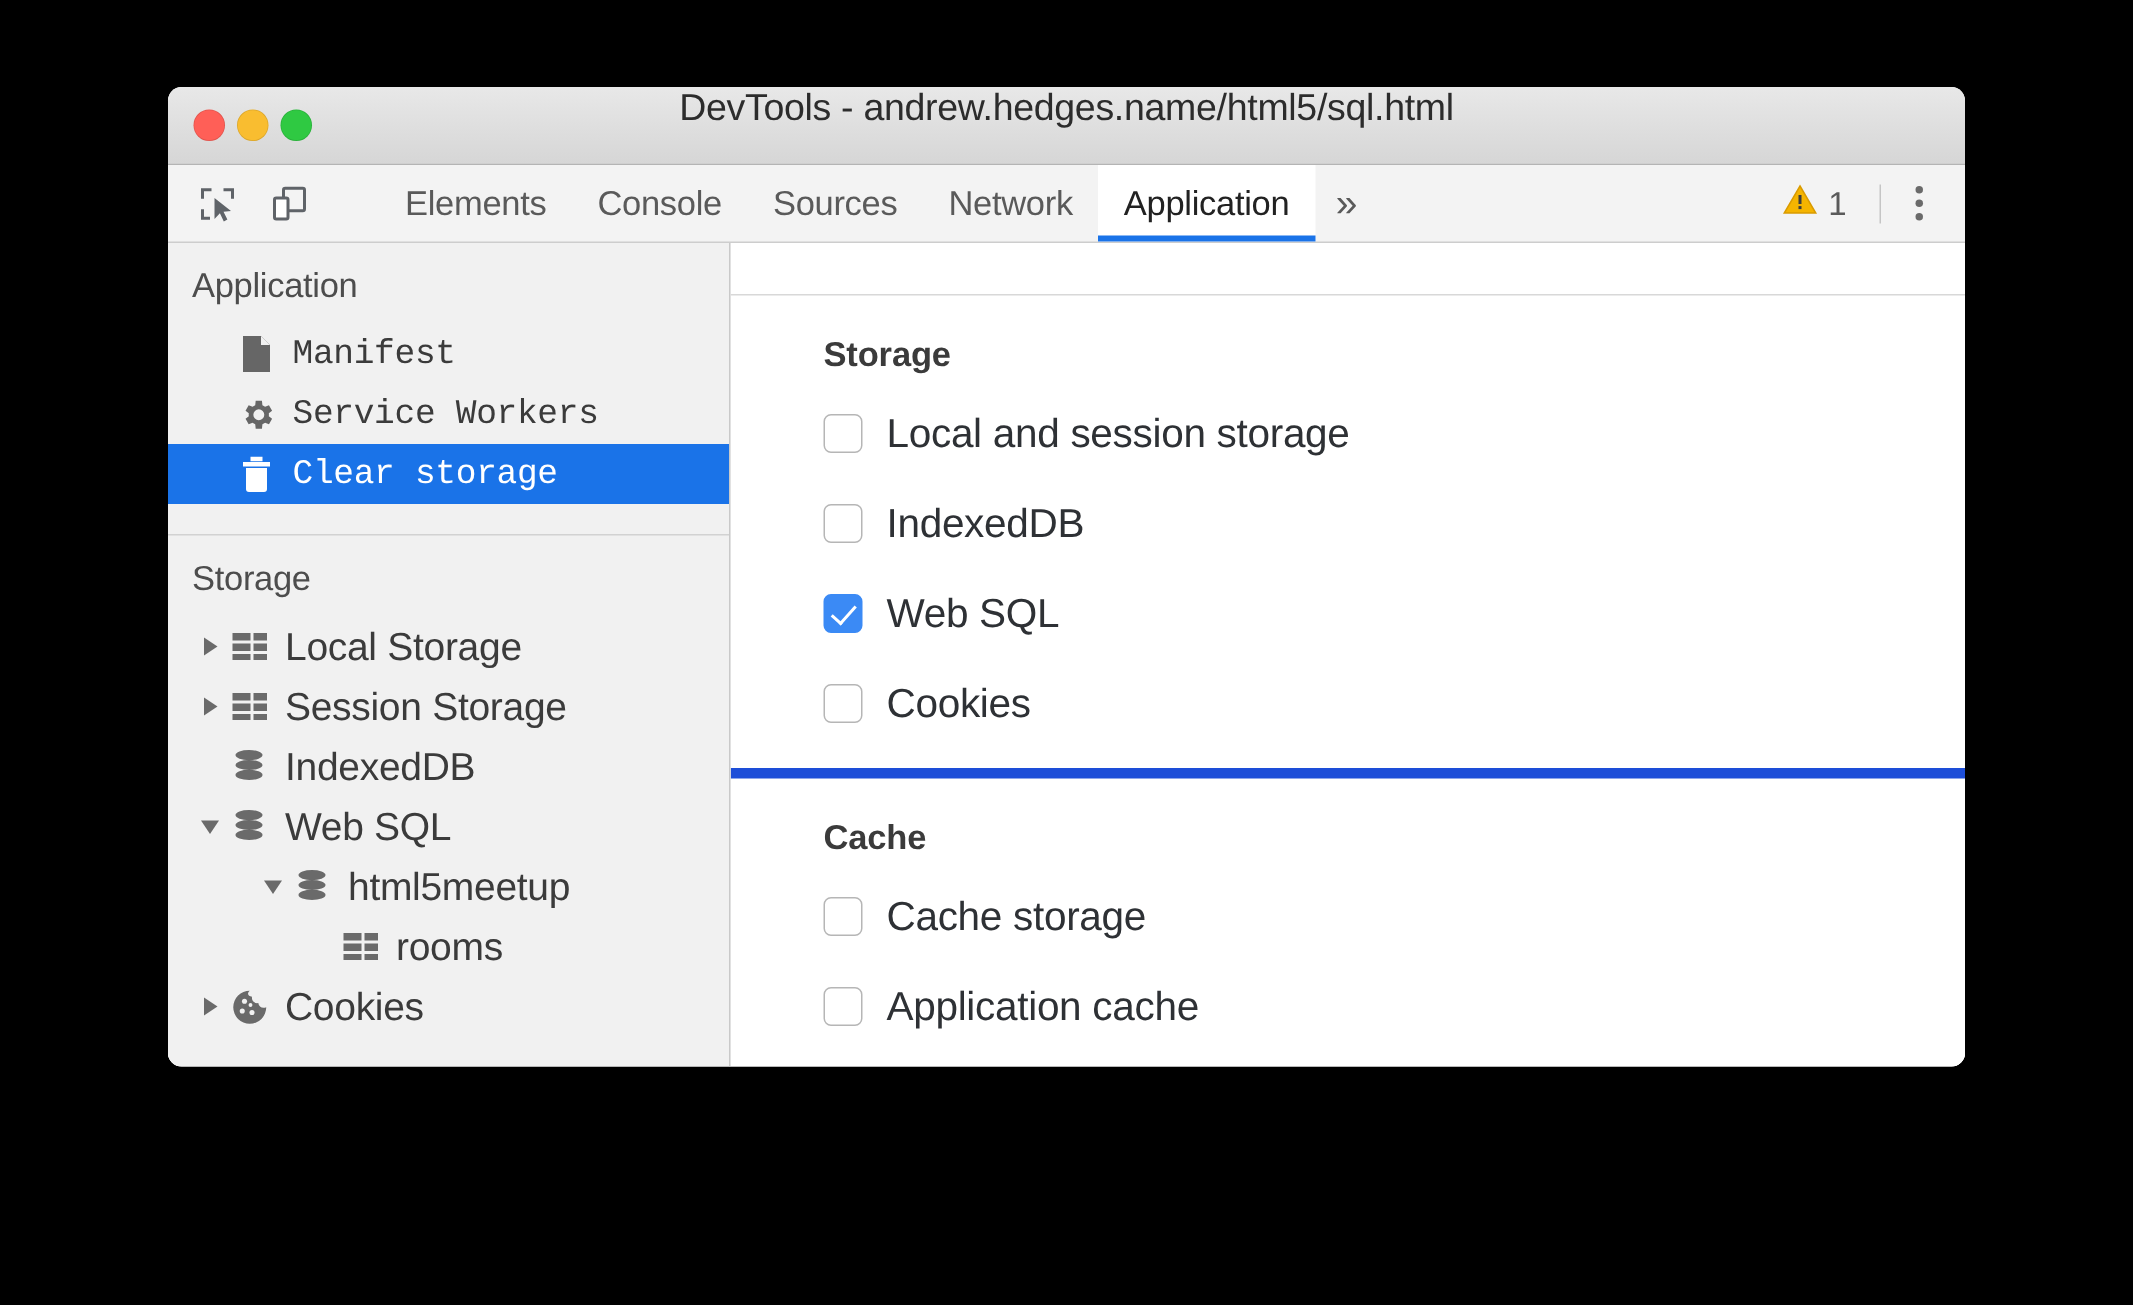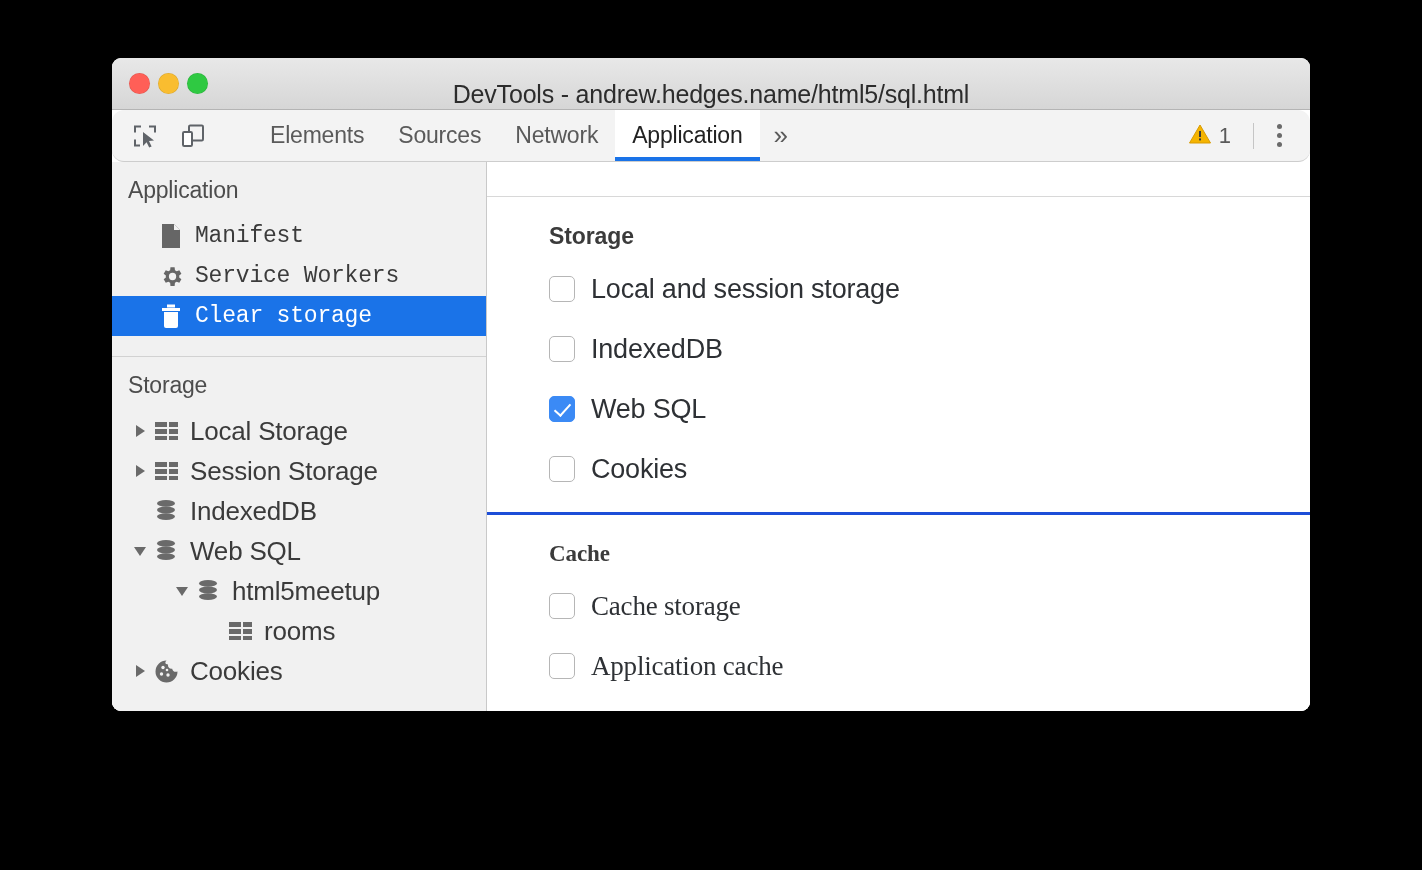--- a/index.html
+++ b/index.html
@@ -26,21 +26,21 @@
     box-shadow: 0 0 0 0.5px rgba(0,0,0,0.35);
   }
 
   
   #titlebar {
     height: 52px;
     background: linear-gradient(to bottom, #e8e8e8 0%, #d6d6d6 100%);
     border-bottom: 1px solid #b4b4b4;
     position: relative;
     display: flex;
-    align-items: flex-end;
+    align-items: flex-start;
   }
   .traffic-lights {
     position: absolute;
     left: 17px;
     top: 0; bottom: 0;
     display: flex;
     align-items: center;
     gap: 8px;
   }
   .tl {
@@ -62,21 +62,20 @@
   }
 
   
   #devtools-toolbar {
     height: 52px;
     background: #f3f3f3;
     border-bottom: 1px solid #cdcdcd;
     display: flex;
     align-items: stretch;
     position: relative;
-    border-radius: 12px;
   }
   .toolbar-icons {
     display: flex;
     align-items: center;
     padding-left: 16px;
     gap: 14px;
   }
   .tb-icon {
     width: 34px; height: 34px;
     display: flex;
@@ -244,22 +243,21 @@
   }
   .main-topstrip {
     height: 35px;
     border-bottom: 1px solid #d8d8d8;
     background: #ffffff;
   }
   .section {
     padding: 26px 0 22px 62px;
   }
   .section + .section {
-    border-top: 3px solid #1d4ed8;
-    font-family: Liberation Serif, serif;
+    border-top: 7px solid #1d4ed8;
   }
   .section-title {
     font-size: 23px;
     font-weight: bold;
     color: #3b3b3b;
     margin-bottom: 18px;
     letter-spacing: -0.1px;
   }
   .cb-row {
     display: flex;
@@ -328,20 +326,23 @@
         </svg>
       </div>
       <div class="tb-sep"></div>
     </div>
 
     <div class="tabs">
       <div class="tab">
         <span>Elements</span>
       </div>
       <div class="tab">
+        <span>Console</span>
+      </div>
+      <div class="tab">
         <span>Sources</span>
       </div>
       <div class="tab">
         <span>Network</span>
       </div>
       <div class="tab selected">
         <span>Application</span>
       </div>
       <div class="tab overflow">
         <span>»</span>

